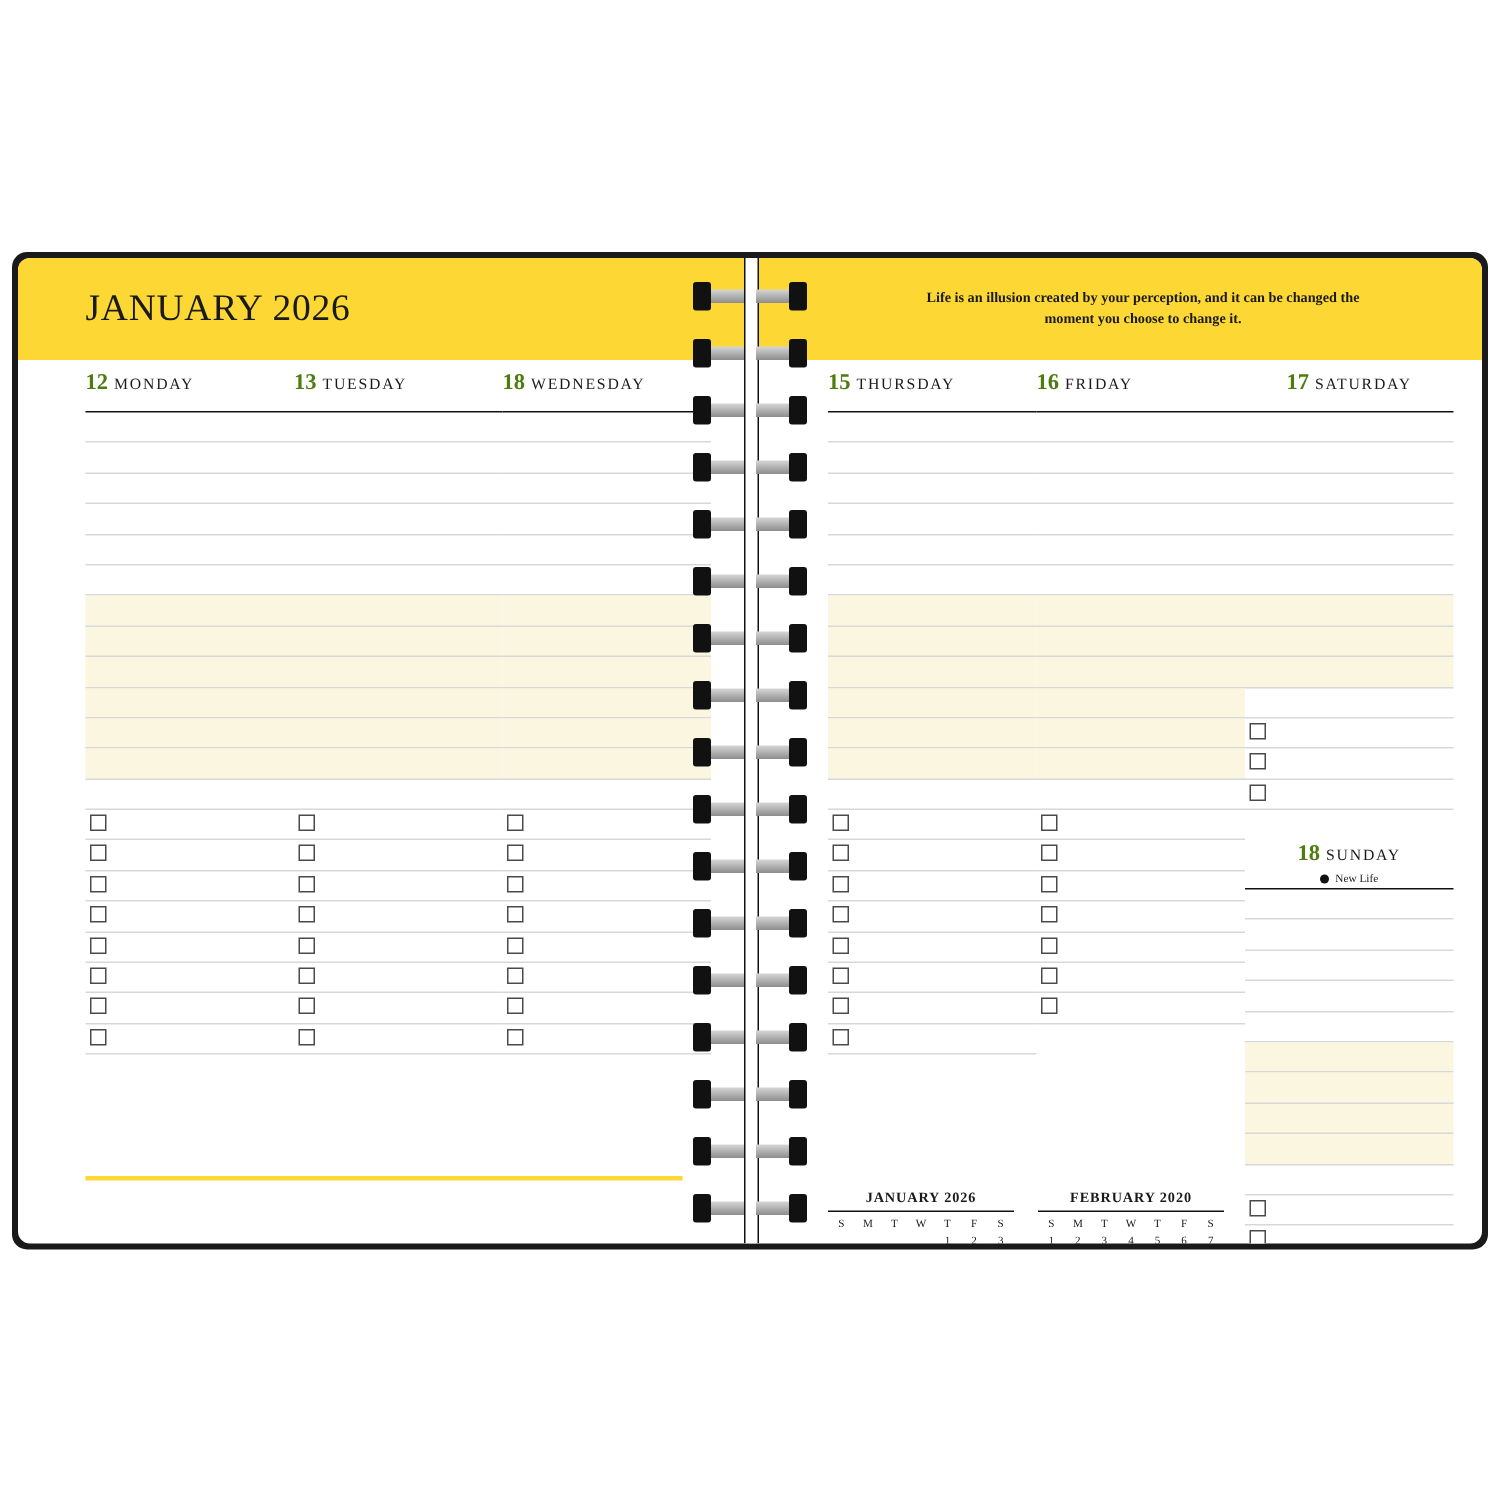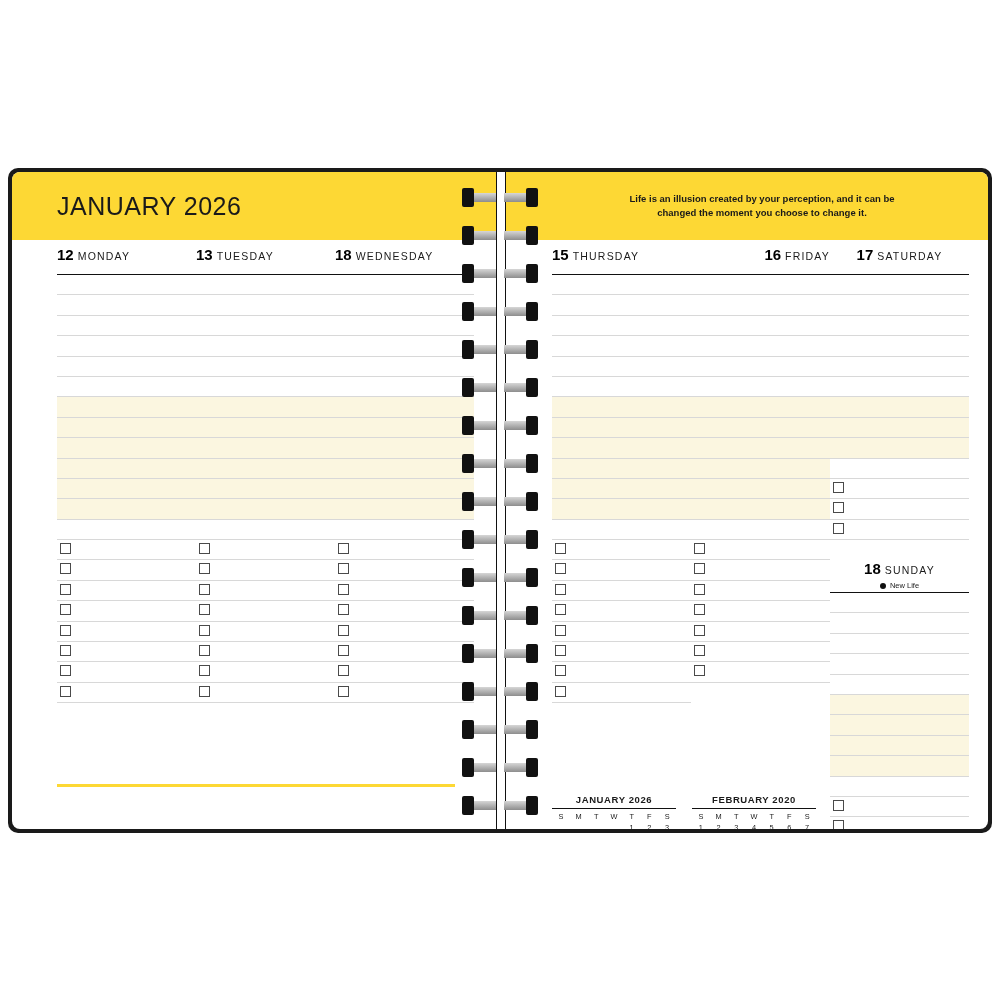--- a/index.html
+++ b/index.html
@@ -2,21 +2,21 @@
 <html><head>
 <meta charset="utf-8">
 <style>
   html,body{margin:0;padding:0;background:#ffffff;}
   body{width:1000px;height:1000px;font-family:"Liberation Sans",sans-serif;overflow:hidden;}
 
   .page-wrap{position:absolute;left:0;top:0;width:1000px;height:1000px;background:#ffffff;}
 
   
   .book{position:absolute;left:8px;top:168px;width:984px;height:665px;background:#1a1a1a;border-radius:10px;}
-  .book-inner{position:absolute;left:4px;top:4px;width:976px;height:657px;background:#ffffff;border-radius:8px;overflow:hidden;}
+  .book-inner{position:absolute;left:4px;top:4px;width:976px;height:657px;background:#ffffff;border-radius:8px;overflow:hidden;font-family:Liberation Serif, serif;}
 
   
   .header-band{position:absolute;left:0;top:0;width:976px;height:68px;background:#fdd834;}
   .month-title{position:absolute;left:45px;top:20px;font-size:25px;letter-spacing:.5px;color:#1a1a1a;font-weight:400;}
   .quote{position:absolute;left:600px;top:20px;width:300px;text-align:center;font-size:9.5px;line-height:14px;color:#1a1a1a;font-weight:700;}
 
   
   .spine{position:absolute;left:484px;top:0;width:8px;height:657px;background:#ffffff;border-left:1.2px solid #111;border-right:1.2px solid #111;z-index:40;}
 
   
@@ -28,21 +28,21 @@
   .coil .lh .cap{left:0;}
   .coil .rh .cap{right:0;}
   .coil .bar{position:absolute;top:5px;height:9px;background:linear-gradient(#d6d6d6,#8d8d8d);}
   .coil .lh .bar{left:11px;width:23px;}
   .coil .rh .bar{right:11px;width:23px;}
 
   
   .grid{position:absolute;left:0;top:68px;width:976px;height:589px;}
   .col{position:absolute;top:0;width:139px;}
   .col .dayhead{height:26px;padding-top:6px;}
-  .daynum{font-size:15px;font-weight:700;color:#000000;letter-spacing:0;}
+  .daynum{font-size:15px;font-weight:700;color:#4d7c0f;letter-spacing:0;}
   .dayname{font-size:10.5px;color:#1a1a1a;letter-spacing:1.2px;margin-left:4px;}
   .rule{height:1px;background:#111;margin-top:2px;}
   .lines{margin-top:0;}
   .ln{height:19.4px;border-bottom:1px solid #d8d8d8;}
   .ln.cream{background:#fbf6e0;}
   .ln.chk{position:relative;border-bottom:1px solid #d8d8d8;}
   .ln.chk:before{content:"";position:absolute;left:3px;top:3px;width:9px;height:9px;border:1px solid #4a4a4a;background:#fff;}
   .ln.plain{border-bottom:1px solid #d8d8d8;}
 
   .col-sun-head{margin-top:20px;}
@@ -175,21 +175,21 @@
               <div class="ln chk"></div>
               <div class="ln chk"></div>
               <div class="ln chk"></div>
               <div class="ln chk"></div>
               <div class="ln chk"></div>
               <div class="ln chk"></div>
               <div class="ln chk"></div>
               <div class="ln chk"></div>
             </div>
           </div>
-          <div class="col" style="left: 679px; text-align: right;">
+          <div class="col" style="left: 679px;">
             <div class="dayhead"><span class="daynum">16</span><span class="dayname">FRIDAY</span></div>
             <div class="rule"></div>
             <div class="lines">
               <div class="ln plain"></div>
               <div class="ln plain"></div>
               <div class="ln plain"></div>
               <div class="ln plain"></div>
               <div class="ln plain"></div>
               <div class="ln plain"></div>
               <div class="ln cream"></div>

